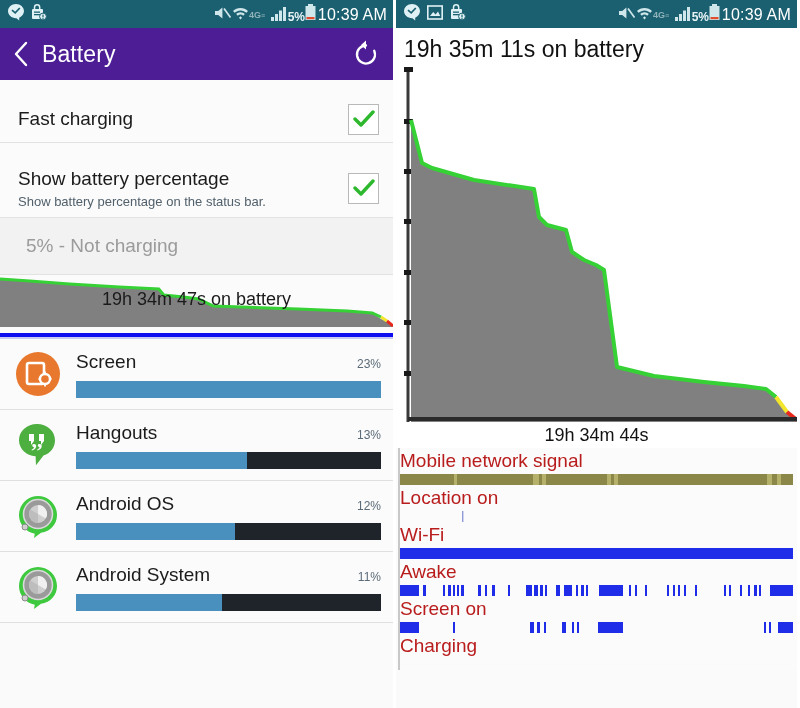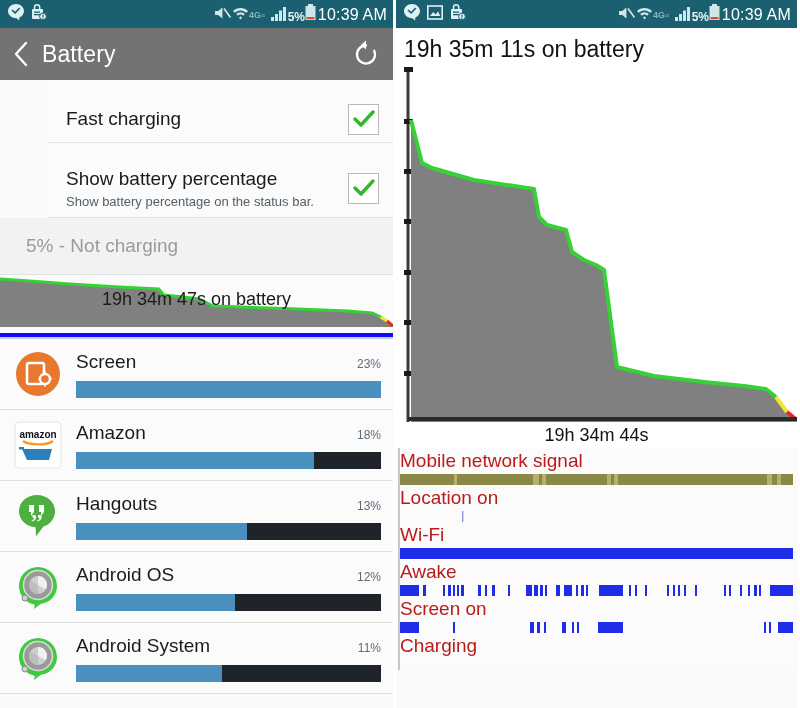--- a/index.html
+++ b/index.html
@@ -21,34 +21,33 @@
     font-size: 15px;
   }
   .sb-left { display: flex; align-items: center; gap: 7px; }
   .sb-right { margin-left: auto; display: flex; align-items: flex-end; }
   .sb-ico { display: block; }
   .sb-pct { font-size: 12px; font-weight: bold; letter-spacing: -.2px; color: #e8f4f6; }
   .sb-time { font-size: 16px; color: #ffffff; letter-spacing: .2px; padding-left: 2px; }
 
   
   .actionbar {
-    height: 52px; background: #737373; display: flex; align-items: center;
+    height: 52px; background: #4c1d95; display: flex; align-items: center;
     padding: 0 12px 0 10px; color: #ffffff;
   }
   .back-chev { width: 22px; height: 30px; flex: 0 0 auto; }
   .ab-title { font-size: 23px; color: #ffffff; padding-left: 10px; letter-spacing: .1px; }
   .ab-spacer { flex: 1 1 auto; }
   .refresh-btn { width: 30px; height: 30px; }
 
   
   .setting-row {
     background: #fbfbfb; border-bottom: 1px solid #e2e2e2;
     display: flex; align-items: center; padding: 16px 14px 0 18px;
     position: relative;
-    margin-left: 48px;
   }
   .row-tall { height: 63px; }
   .row-tall2 { height: 75px; }
   .setting-texts { flex: 1 1 auto; }
   .setting-title { font-size: 19px; color: #1b1b1b; line-height: 24px; }
   .setting-sub { font-size: 13px; color: #51606b; padding-top: 3px; }
   .checkbox {
     width: 31px; height: 31px; border: 1px solid #b9b9b9; background: #ffffff;
     display: flex; align-items: center; justify-content: center; flex: 0 0 auto;
   }
@@ -235,40 +234,20 @@
         <div class="app-top">
           <span class="app-name">Screen</span>
           <span class="app-pct">23%</span>
         </div>
         <div class="bar-track">
           <div class="bar-fill" style="width:100%"></div>
         </div>
       </div>
     </div>
 
-    <div class="app-row">
-      <span class="app-icon">
-        <svg width="48" height="48" viewBox="0 0 48 48">
-            <rect x="1" y="1" width="46" height="46" rx="4" fill="#ffffff" stroke="#e3e3e3"></rect>
-            <text x="24" y="17" text-anchor="middle" font-family="Liberation Sans, sans-serif" font-size="10" font-weight="bold" fill="#111111">amazon</text>
-            <path d="M9 20c5 4 24 5 30 0" stroke="#f79a1e" stroke-width="2.4" fill="none"></path>
-            <path d="M8 28h30l-3 11H13z" fill="#2b7fbd"></path>
-            <rect x="5" y="26" width="5" height="2.4" fill="#2b7fbd"></rect>
-          </svg>
-      </span>
-      <div class="app-body">
-        <div class="app-top">
-          <span class="app-name">Amazon</span>
-          <span class="app-pct">18%</span>
-        </div>
-        <div class="bar-track">
-          <div class="bar-fill" style="width:78%"></div>
-        </div>
-      </div>
-    </div>
 
     <div class="app-row">
       <span class="app-icon">
         <svg width="48" height="48" viewBox="0 0 48 48">
             <path d="M23 3C13 3 5 10.2 5 19.2c0 8.6 7.3 15.6 16.6 16.1l.4 9 7.5-9.9C36.6 32.2 41 26.2 41 19.2 41 10.2 33 3 23 3z" fill="#4caf3f"></path>
             <text x="23" y="26" text-anchor="middle" font-family="Liberation Serif, serif" font-size="22" font-weight="bold" fill="#ffffff">,,</text>
             <path d="M15 13h5v7l-3 4v-4h-2zM25 13h5v7l-3 4v-4h-2z" fill="#ffffff"></path>
           </svg>
       </span>
       <div class="app-body">

